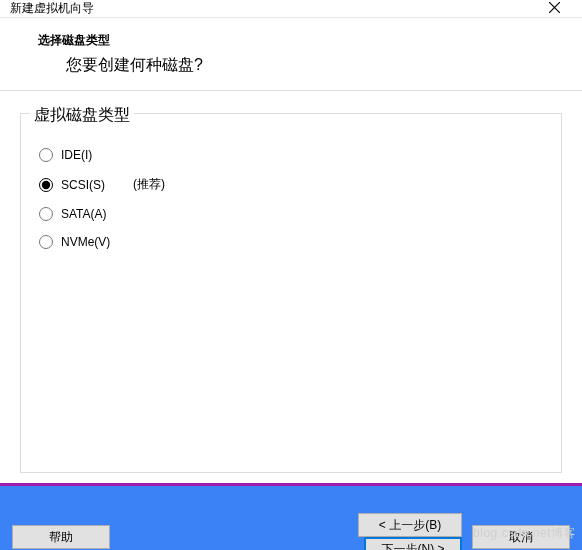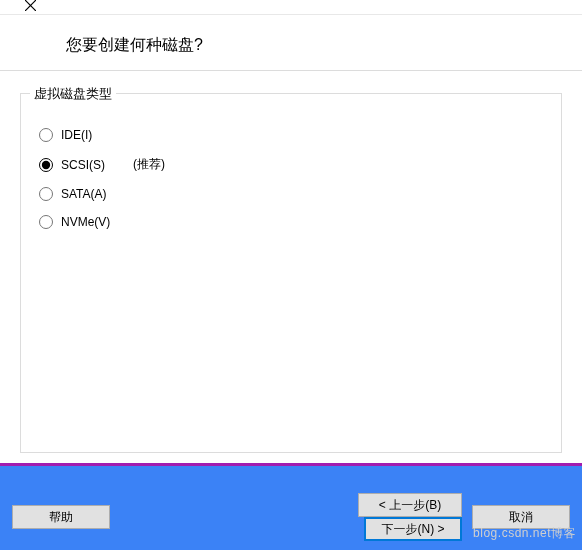--- a/index.html
+++ b/index.html
@@ -63,21 +63,21 @@
     padding: 22px 18px 16px 18px;
     width: 100%;
     height: 360px;
   }
   .fieldset-legend {
     position: absolute;
     top: -9px;
     left: 9px;
     background: #fff;
     padding: 0 4px;
-    font-size: 13px;
+    font-size: 16px;
   }
   .radio-row {
     display: flex;
     align-items: center;
     margin: 12px 0 14px 0;
     font-size: 12px;
   }
   .radio-row input[type=radio] {
     width: 14px;
     height: 14px;
@@ -125,31 +125,33 @@
     pointer-events: none;
     letter-spacing: 0.5px;
   }
 </style>
 </head>
 <body>
 
 <div class="window">
 
   <div class="titlebar">
+    <span class="title">新建虚拟机向导</span>
     <div class="close">
       <span>
         <svg viewBox="0 0 10 10" stroke="#000" stroke-width="1.1">
           <line x1="0" y1="0" x2="10" y2="10"></line>
           <line x1="10" y1="0" x2="0" y2="10"></line>
         </svg>
       </span>
     </div>
   </div>
 
   <div class="header">
+    <div class="h-title">选择磁盘类型</div>
     <div class="h-sub">您要创建何种磁盘?</div>
   </div>
 
   <div class="content">
     <div class="fieldset">
       <div class="fieldset-legend">虚拟磁盘类型</div>
 
       <label class="radio-row">
         <input type="radio" name="disktype" style="">
         <span>IDE(I)</span>

